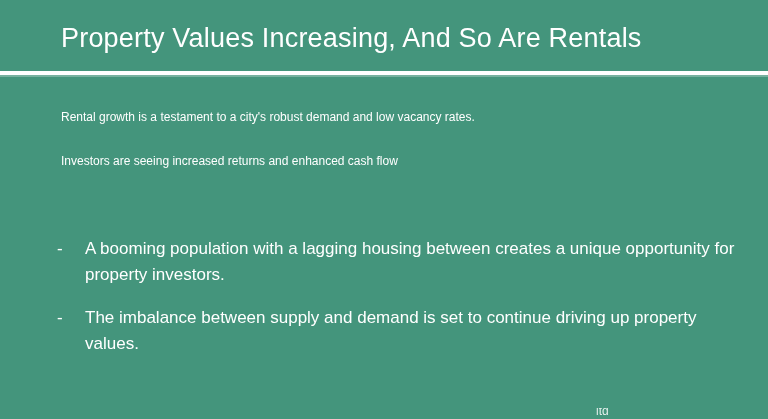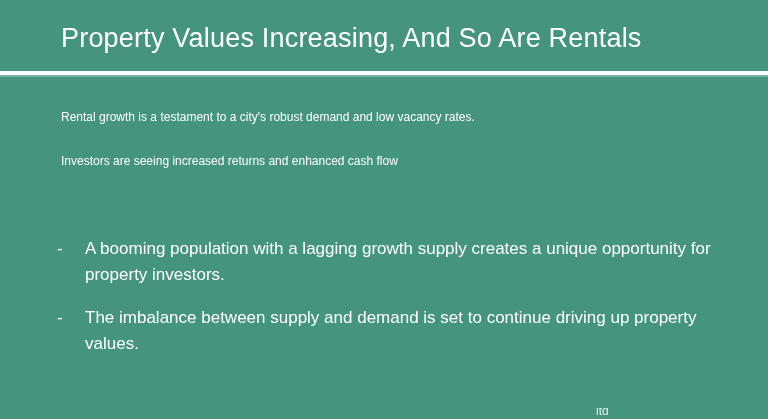--- a/index.html
+++ b/index.html
@@ -141,21 +141,21 @@
 
   <div class="body-area">
 
     <div class="para para-1">Rental growth is a testament to a city's robust demand and low vacancy rates.</div>
 
     <div class="para para-2">Investors are seeing increased returns and enhanced cash flow</div>
 
 
     <div class="bullet bullet-1">
       <span class="bullet-marker">-</span>
-      <span class="bullet-text">A booming population with a lagging growth supply creates a unique opportunity for property investors.</span>
+      <span class="bullet-text">A booming population with a lagging housing between creates a unique opportunity for property investors.</span>
     </div>
 
     <div class="bullet bullet-2">
       <span class="bullet-marker">-</span>
       <span class="bullet-text">The imbalance between supply and demand is set to continue driving up property values.</span>
     </div>
 
   </div>
 
   <div class="footer-clip">

